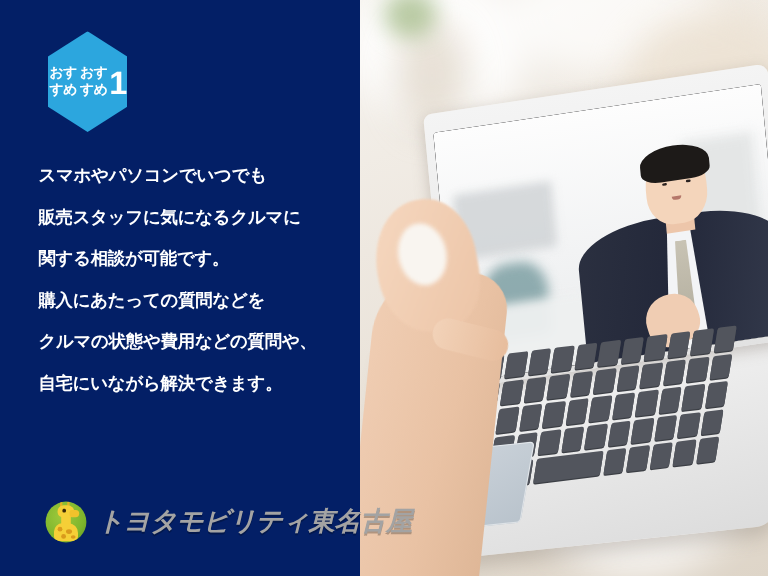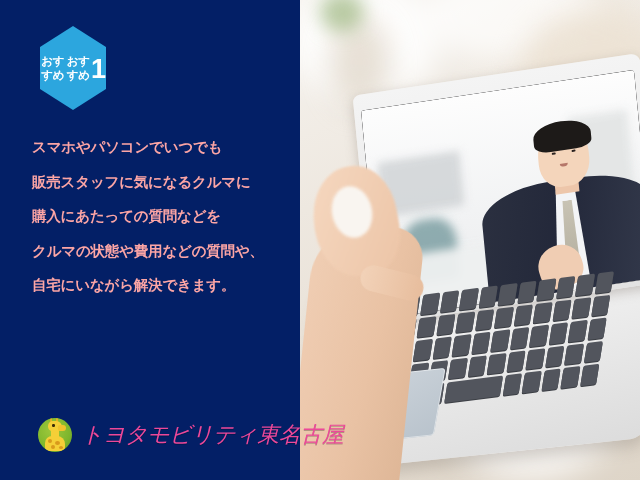--- a/index.html
+++ b/index.html
@@ -288,21 +288,21 @@
     line-height: 1;
     margin-top: 2px;
   }
 
   
   .body-copy {
     position: absolute;
     left: 32px;
     top: 140px;
     width: 252px;
-    color: #fca5a5;
+    color: #ffffff;
   }
   .body-line {
     font-size: 14.5px;
     font-weight: 700;
     line-height: 1;
     margin-bottom: 20px;
     white-space: nowrap;
     letter-spacing: -0.2px;
   }
   .body-line:last-child { margin-bottom: 0; }
@@ -352,23 +352,23 @@
     background: #f5cf37; border-radius: 7px 8px 4px 4px;
   }
   .g-spot {
     position: absolute; background: #d99a1c; border-radius: 50%;
   }
   .g-spot.s1 { left: 10px; top: 21px; width: 4px; height: 4px; }
   .g-spot.s2 { left: 17px; top: 23px; width: 5px; height: 4px; }
   .g-spot.s3 { left: 13px; top: 27px; width: 4px; height: 4px; }
   .g-spot.s4 { left: 21px; top: 28px; width: 4px; height: 3px; }
   .logo-text {
-    color: #ec4899;
+    color: #a3a3a3;
     font-size: 22px;
-    font-weight: 400;
+    font-weight: 700;
     letter-spacing: -0.5px;
     line-height: 1;
     white-space: nowrap;
     font-style: italic;
     text-shadow: 0 1px 0 rgba(0,0,0,0.25);
   }
 </style>
 </head>
 <body>
 
@@ -501,20 +501,21 @@
 
   <div class="hex">
     <div class="hex-l1">おすすめ</div>
     <div class="hex-l2">おすすめ</div>
     <div class="hex-num">1</div>
   </div>
 
   <div class="body-copy">
     <div class="body-line">スマホやパソコンでいつでも</div>
     <div class="body-line">販売スタッフに気になるクルマに</div>
+    <div class="body-line">関する相談が可能です。</div>
     <div class="body-line">購入にあたっての質問などを</div>
     <div class="body-line">クルマの状態や費用などの質問や、</div>
     <div class="body-line">自宅にいながら解決できます。</div>
   </div>
 
   <div class="logo">
     <div class="giraffe">
       <div class="g-horn a"></div>
       <div class="g-horn b"></div>
       <div class="g-neck"></div>

